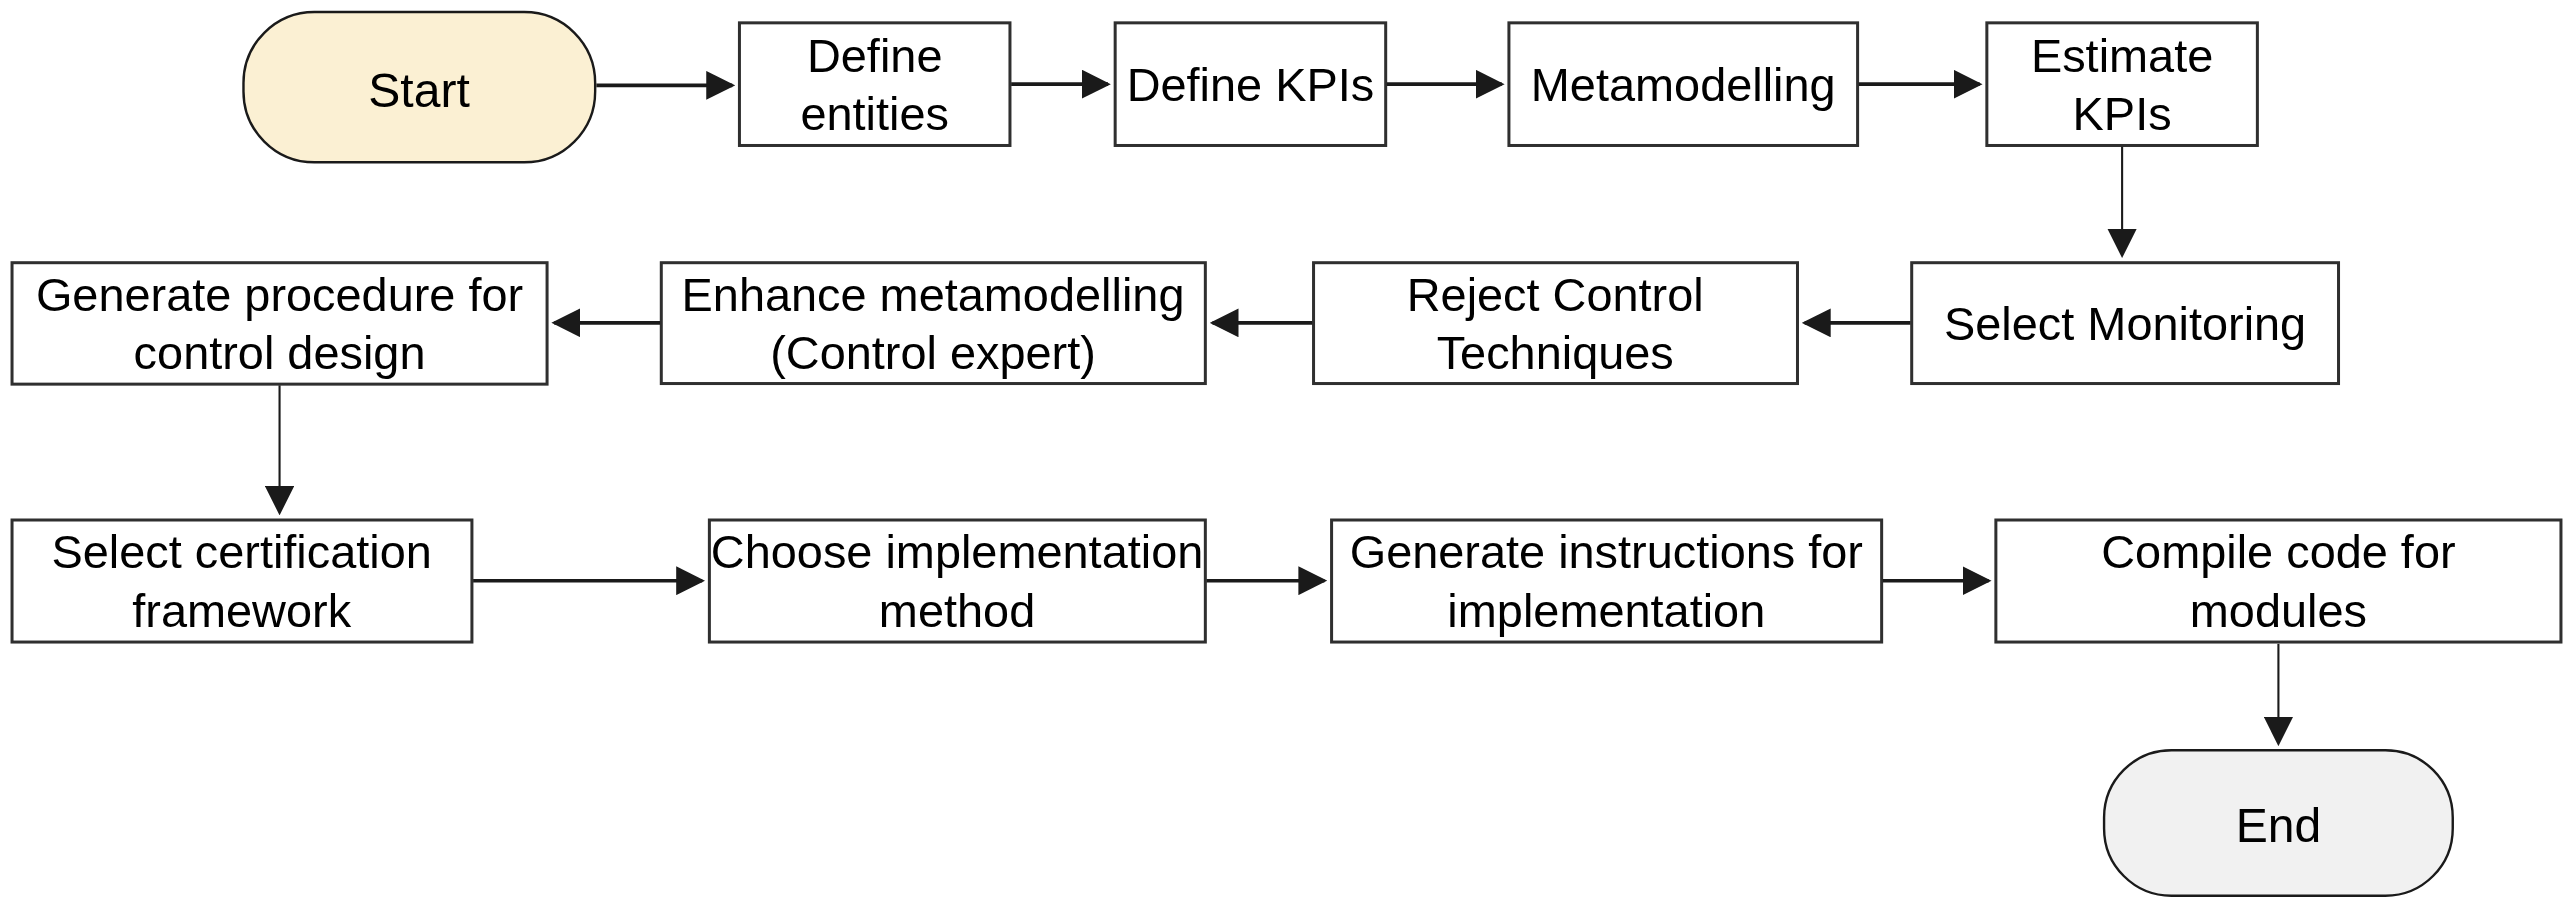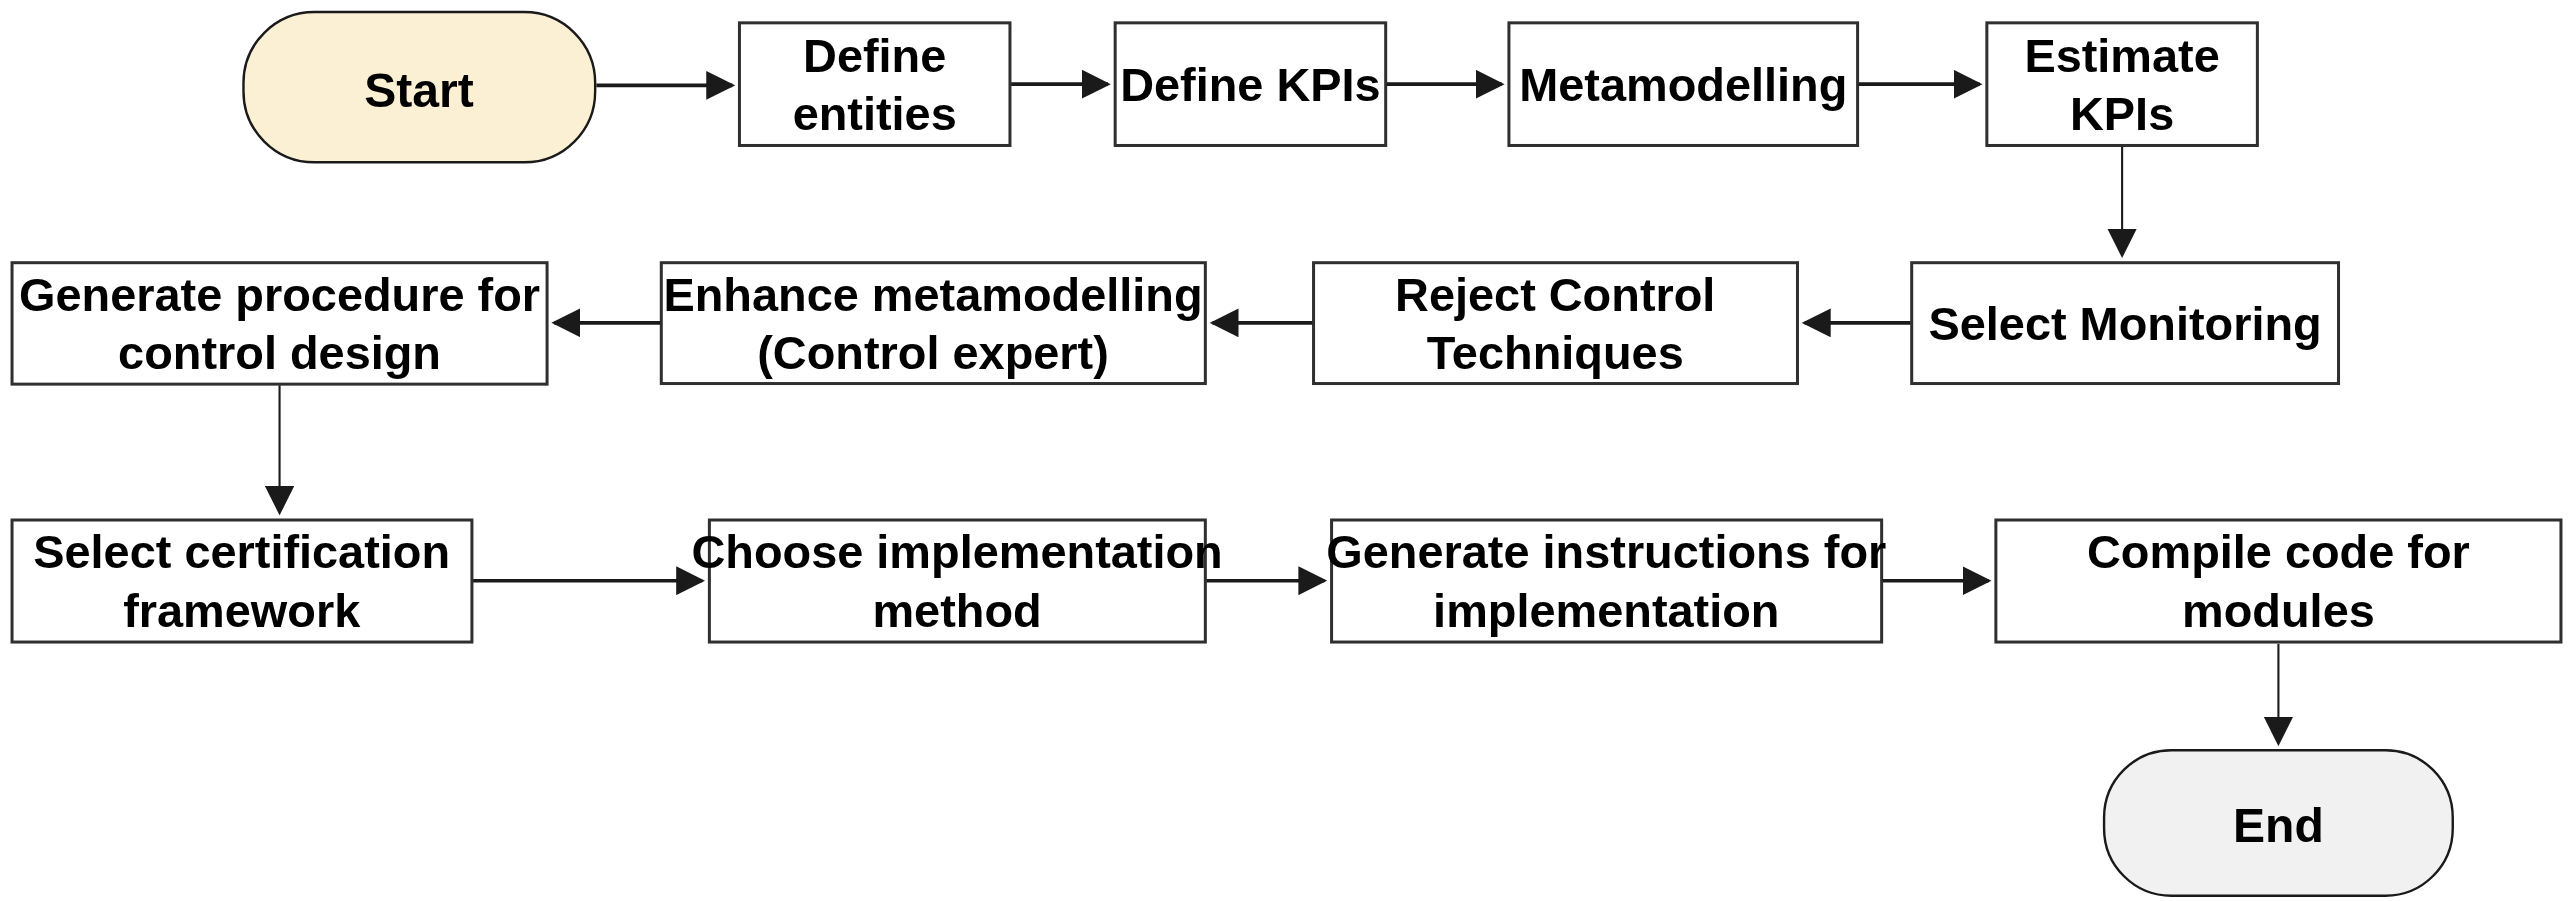--- a/index.html
+++ b/index.html
@@ -3,21 +3,20 @@
 <meta charset="utf-8">
 <style>
   html, body {
     margin: 0;
     padding: 0;
     background: #ffffff;
   }
   .canvas-wrap {
     width: 100%;
     background: #e5e5e5;
-    font-weight: bold;
   }
   svg.flowchart {
     display: block;
     width: 100%;
     height: auto;
     background: #ffffff;
     font-family: "Liberation Sans", "DejaVu Sans", sans-serif;
   }
   .node-shape {
     fill: #ffffff;

